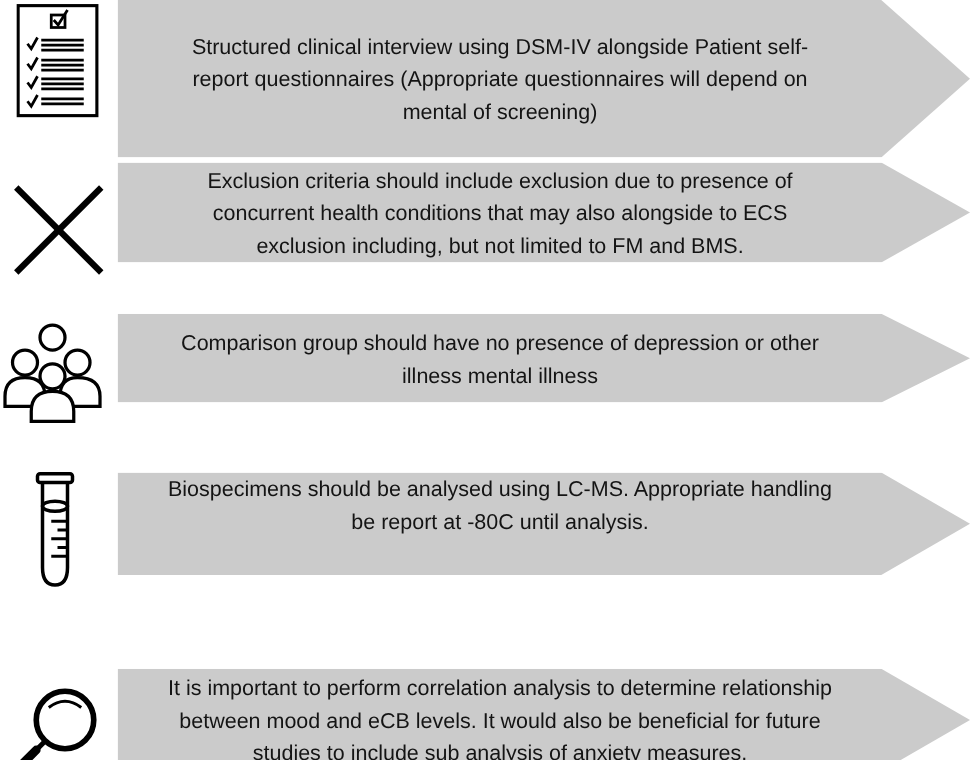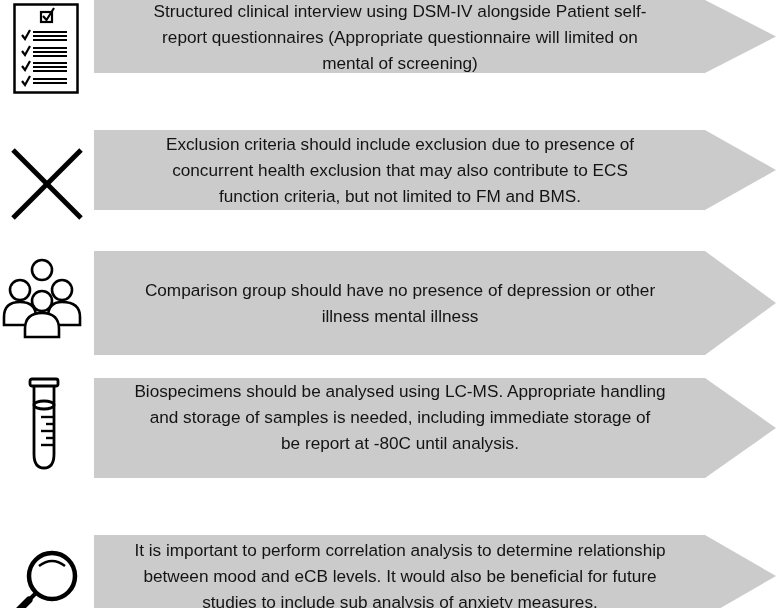--- a/index.html
+++ b/index.html
@@ -12,21 +12,21 @@
              background: #cbcbcb;
              clip-path: polygon(0 0, 611px 0, 100% 50%, 611px 100%, 0 100%); }
     .text { position: absolute; left: 94px; top: 0; width: 612px; height: 100%;
             display: flex; align-items: center; justify-content: center;
             text-align: center; font-size: 17.2px; line-height: 26px; }
     .text span { display: block; }
   </style>
 </head>
 <body>
 
-<div class="row" style="top:0px;height:73px;">
+<div class="row" style="top:0px;height:126px;">
   <div class="icon">
     <svg width="70" height="94" viewBox="0 0 70 94" style="left:13px;top:3px;">
       <rect x="1.5" y="1.5" width="63" height="88" fill="#fff" stroke="#000" stroke-width="2.5"></rect>
       <rect x="28" y="9" width="11" height="10" fill="none" stroke="#000" stroke-width="2.2"></rect>
       <path d="M30 13 L33.5 17 L41 5" fill="none" stroke="#000" stroke-width="2.2"></path>
       <g stroke="#000" stroke-width="2.2" fill="none">
         <path d="M9 32 L12 36 L17 27"></path>
           <line x1="20" y1="29" x2="54" y2="29"></line>
           <line x1="20" y1="33" x2="54" y2="33"></line>
           <line x1="20" y1="37" x2="54" y2="37"></line>
@@ -41,44 +41,44 @@
         <path d="M9 78 L12 82 L17 73"></path>
           <line x1="20" y1="76" x2="54" y2="76"></line>
           <line x1="20" y1="80" x2="54" y2="80"></line>
       </g>
     </svg>
   </div>
   <div class="arrow"></div>
   <div class="text">
     <div>
       <span>Structured clinical interview using DSM-IV alongside Patient self-</span>
-      <span>report questionnaires (Appropriate questionnaire will limited on</span>
+      <span>report questionnaires (Appropriate questionnaires will depend on</span>
       <span>mental of screening)</span>
     </div>
   </div>
 </div>
 
 <div class="row" style="top:130px;height:80px;">
   <div class="icon">
     <svg width="76" height="76" viewBox="0 0 76 76" style="left:9px;top:16px;">
       <line x1="4" y1="4" x2="72" y2="72" stroke="#000" stroke-width="5"></line>
       <line x1="72" y1="4" x2="4" y2="72" stroke="#000" stroke-width="5"></line>
     </svg>
   </div>
   <div class="arrow"></div>
   <div class="text">
     <div>
       <span>Exclusion criteria should include exclusion due to presence of</span>
-      <span>concurrent health exclusion that may also contribute to ECS</span>
-      <span>function criteria, but not limited to FM and BMS.</span>
+      <span>concurrent health conditions that may also alongside to ECS</span>
+      <span>exclusion including, but not limited to FM and BMS.</span>
     </div>
   </div>
 </div>
 
-<div class="row" style="top:251px;height:104px;">
+<div class="row" style="top:251px;height:71px;">
   <div class="icon">
     <svg width="84" height="82" viewBox="0 0 84 82" style="left:1px;top:6px;">
       <g fill="#fff" stroke="#000" stroke-width="2.6">
         <circle cx="41" cy="13" r="10"></circle>
         <circle cx="19" cy="33" r="10"></circle>
         <circle cx="61" cy="33" r="10"></circle>
         <path d="M3 68 L3 60 Q3 45 19 45 Q35 45 35 60 L35 68 Z"></path>
         <path d="M47 68 L47 60 Q47 45 61 45 Q79 45 79 60 L79 68 Z"></path>
         <circle cx="41" cy="44" r="10"></circle>
         <path d="M24 80 L24 72 Q24 56 41 56 Q58 56 58 72 L58 80 Z"></path>
@@ -87,42 +87,41 @@
   </div>
   <div class="arrow"></div>
   <div class="text">
     <div>
       <span>Comparison group should have no presence of depression or other</span>
       <span>illness mental illness</span>
     </div>
   </div>
 </div>
 
-<div class="row" style="top:378px;height:100px;">
+<div class="row" style="top:378px;height:82px;">
   <div class="icon">
     <svg width="36" height="100" viewBox="0 0 36 100" style="left:27px;top:-6px;">
       <g fill="none" stroke="#000" stroke-width="2.8">
         <rect x="3" y="7" width="28" height="7" rx="2"></rect>
         <path d="M7 14 L7 82 Q7 96 17 96 Q27 96 27 82 L27 14"></path>
         <ellipse cx="17" cy="33" rx="10" ry="4"></ellipse>
       </g>
       <g stroke="#000" stroke-width="2.4">
         <line x1="14" y1="45" x2="27" y2="45"></line>
         <line x1="19" y1="52" x2="27" y2="52"></line>
         <line x1="14" y1="59" x2="27" y2="59"></line>
         <line x1="19" y1="66" x2="27" y2="66"></line>
         <line x1="14" y1="73" x2="27" y2="73"></line>
       </g>
     </svg>
   </div>
   <div class="arrow"></div>
   <div class="text" style="align-items:flex-start;padding-top:0px;">
     <div>
       <span>Biospecimens should be analysed using LC-MS. Appropriate handling</span>
-      <span>and storage of samples is needed, including immediate storage of</span>
       <span>be report at -80C until analysis.</span>
     </div>
   </div>
 </div>
 
 <div class="row" style="top:535px;height:82px;">
   <div class="icon">
     <svg width="76" height="76" viewBox="0 0 76 76" style="left:7px;top:11px;">
       <circle cx="45" cy="30" r="23" fill="#fff" stroke="#000" stroke-width="4.5"></circle>
       <path d="M32 20 Q45 10 58 20" fill="none" stroke="#000" stroke-width="2.4"></path>

